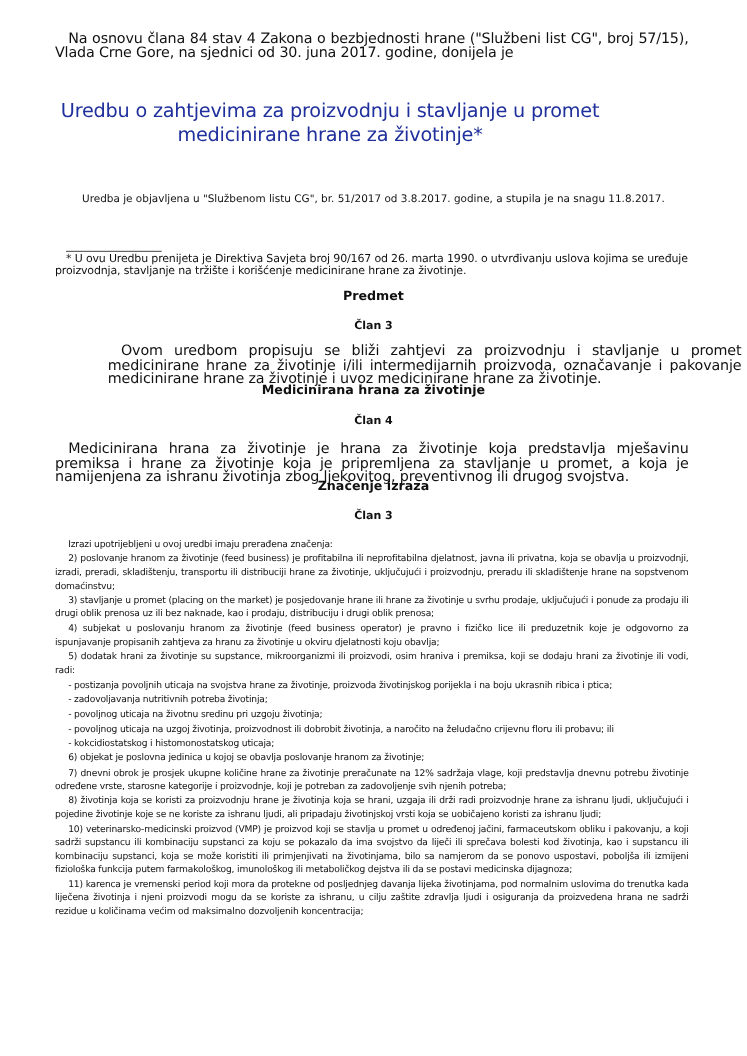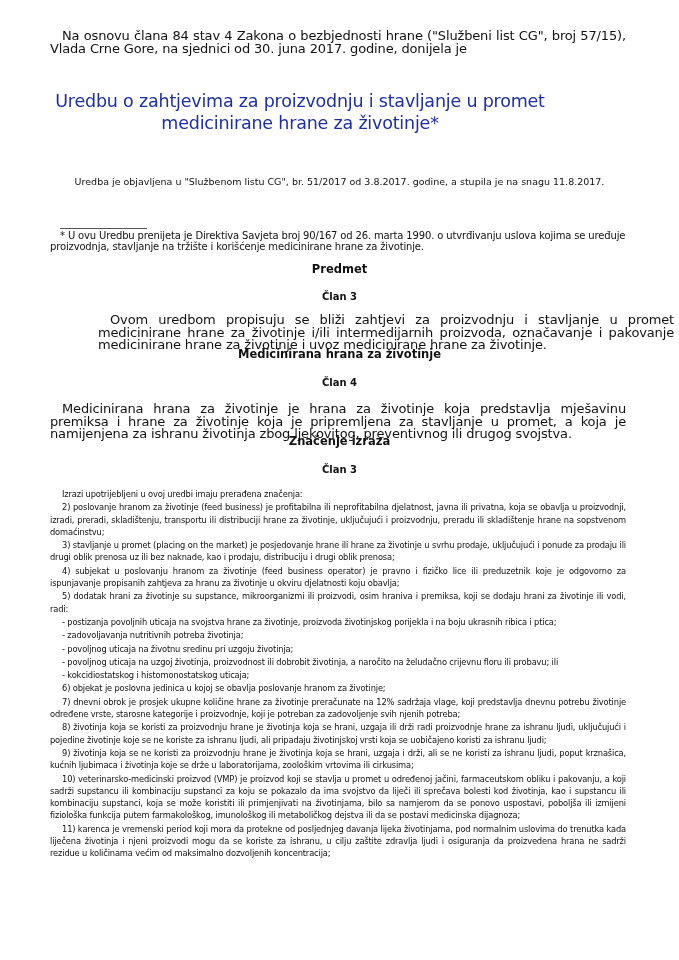--- a/index.html
+++ b/index.html
@@ -57,18 +57,17 @@
     <div class="item">4) subjekat u poslovanju hranom za životinje (feed business operator) je pravno i fizičko lice ili preduzetnik koje je odgovorno za ispunjavanje propisanih zahtjeva za hranu za životinje u okviru djelatnosti koju obavlja;</div>
     <div class="item">5) dodatak hrani za životinje su supstance, mikroorganizmi ili proizvodi, osim hraniva i premiksa, koji se dodaju hrani za životinje ili vodi, radi:</div>
     <div class="item">- postizanja povoljnih uticaja na svojstva hrane za životinje, proizvoda životinjskog porijekla i na boju ukrasnih ribica i ptica;</div>
     <div class="item">- zadovoljavanja nutritivnih potreba životinja;</div>
     <div class="item">- povoljnog uticaja na životnu sredinu pri uzgoju životinja;</div>
     <div class="item">- povoljnog uticaja na uzgoj životinja, proizvodnost ili dobrobit životinja, a naročito na želudačno crijevnu floru ili probavu; ili</div>
     <div class="item">- kokcidiostatskog i histomonostatskog uticaja;</div>
     <div class="item">6) objekat je poslovna jedinica u kojoj se obavlja poslovanje hranom za životinje;</div>
     <div class="item">7) dnevni obrok je prosjek ukupne količine hrane za životinje preračunate na 12% sadržaja vlage, koji predstavlja dnevnu potrebu životinje određene vrste, starosne kategorije i proizvodnje, koji je potreban za zadovoljenje svih njenih potreba;</div>
     <div class="item">8) životinja koja se koristi za proizvodnju hrane je životinja koja se hrani, uzgaja ili drži radi proizvodnje hrane za ishranu ljudi, uključujući i pojedine životinje koje se ne koriste za ishranu ljudi, ali pripadaju životinjskoj vrsti koja se uobičajeno koristi za ishranu ljudi;</div>
-    <div class="item">9) životinja koja se ne koristi za proizvodnju hrane je životinja koja se hrani, uzgaja i drži, ali se ne koristi za ishranu ljudi, poput krznašica, kućnih ljubimaca i životinja koje se drže u laboratorijama, zoološkim vrtovima ili cirkusima;</div>
     <div class="item">10) veterinarsko-medicinski proizvod (VMP) je proizvod koji se stavlja u promet u određenoj jačini, farmaceutskom obliku i pakovanju, a koji sadrži supstancu ili kombinaciju supstanci za koju se pokazalo da ima svojstvo da liječi ili sprečava bolesti kod životinja, kao i supstancu ili kombinaciju supstanci, koja se može koristiti ili primjenjivati na životinjama, bilo sa namjerom da se ponovo uspostavi, poboljša ili izmijeni fiziološka funkcija putem farmakološkog, imunološkog ili metaboličkog dejstva ili da se postavi medicinska dijagnoza;</div>
     <div class="item">11) karenca je vremenski period koji mora da protekne od posljednjeg davanja lijeka životinjama, pod normalnim uslovima do trenutka kada liječena životinja i njeni proizvodi mogu da se koriste za ishranu, u cilju zaštite zdravlja ljudi i osiguranja da proizvedena hrana ne sadrži rezidue u količinama većim od maksimalno dozvoljenih koncentracija;</div>
   </div>
 
 </div>
 
 </body></html>

